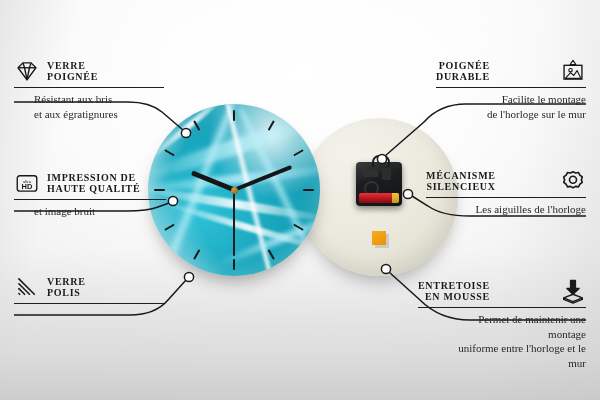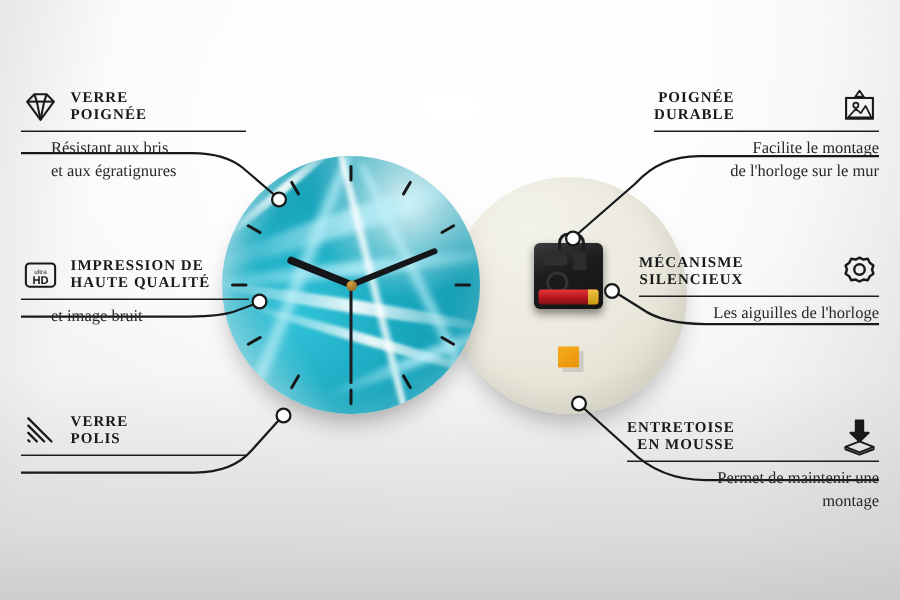--- a/index.html
+++ b/index.html
@@ -255,14 +255,15 @@
       <svg class="ico" viewBox="0 0 32 32">
         <g fill="none" stroke="#17191b" stroke-width="1.7" stroke-linejoin="round">
           <path d="M13 3 H19 V13 H23.5 L16 20 L8.5 13 H13 Z" fill="#17191b"></path>
           <path d="M16 20 L4.5 24.5 L16 29 L27.5 24.5 Z"></path>
           <path d="M4.5 24.5 L4.5 26.4 L16 30.9 L27.5 26.4 L27.5 24.5"></path>
         </g>
       </svg>
     </div>
     <div class="rule"></div>
     <div class="desc">Permet de maintenir une montage</div>
+    <div class="desc">uniforme entre l'horloge et le mur</div>
   </div>
 </div>
 
 </body></html>

